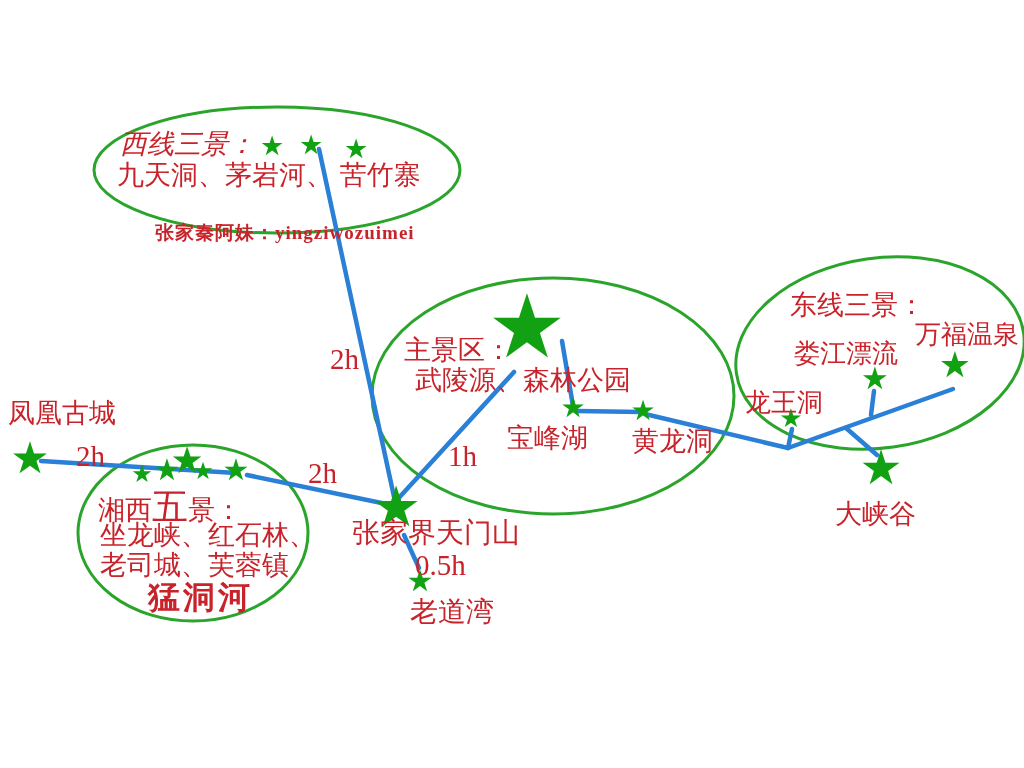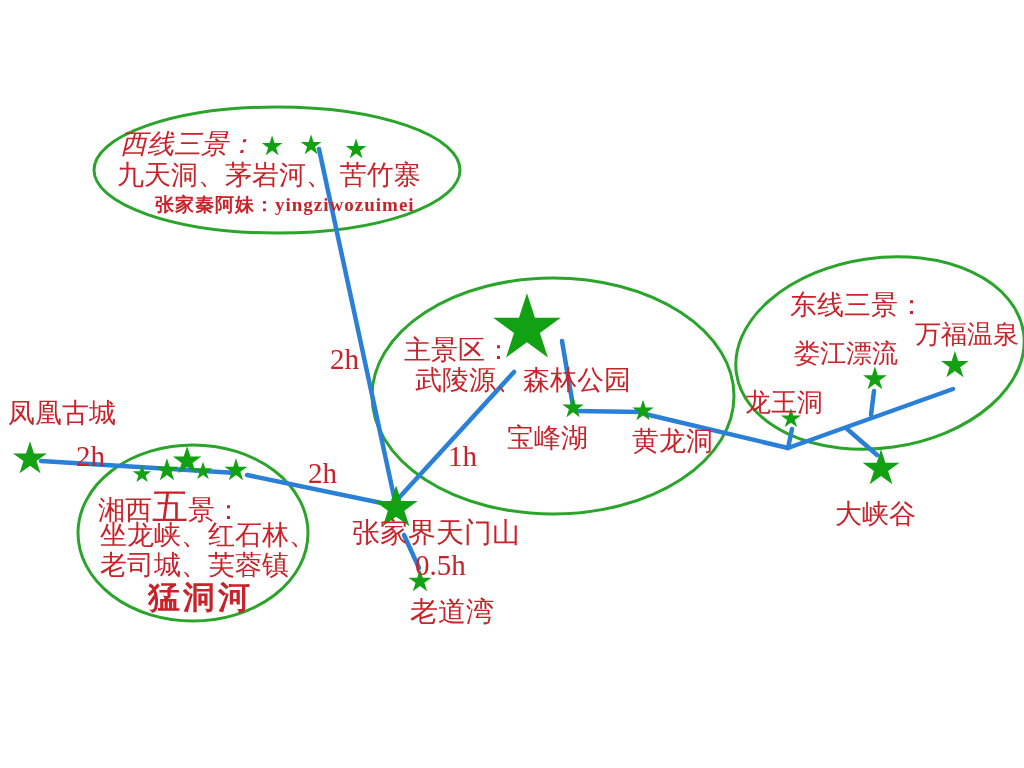--- a/index.html
+++ b/index.html
@@ -15,21 +15,21 @@
   }
   .stage svg{position:absolute;left:0;top:0;}
   .lbl{
     position:absolute;color:var(--red);white-space:nowrap;line-height:1.05;
     font-family:"Liberation Serif","DejaVu Serif",serif;
   }
   .f27{font-size:27px;}
   .f28{font-size:28px;text-align:right;}
   .f26{font-size:26px;}
   .time{font-size:29px;}
-  .sub{font-size:19px;font-weight:bold;letter-spacing:1px;}
+  .sub{font-size:19px;font-weight:bold;letter-spacing:1px;margin-top:28px;}
   .meng{font-size:32px;font-weight:bold;letter-spacing:3px;}
   .big5{font-size:36px;}
   .star{
     position:absolute;color:var(--star);line-height:1;
     transform:translate(-50%,-54%);
     font-family:"DejaVu Sans","Liberation Sans",sans-serif;
   }
 </style>
 </head>
 <body>

